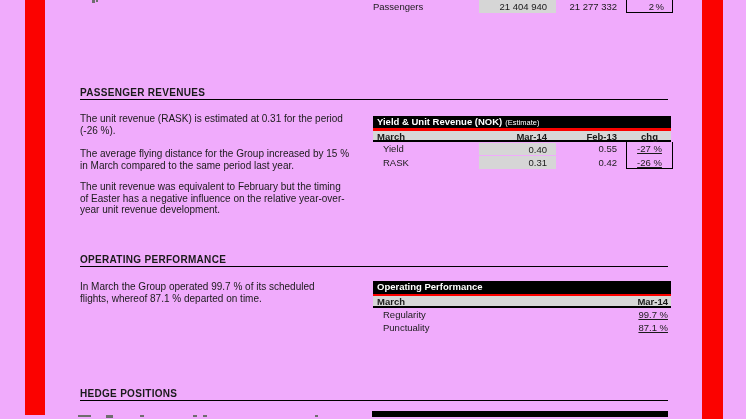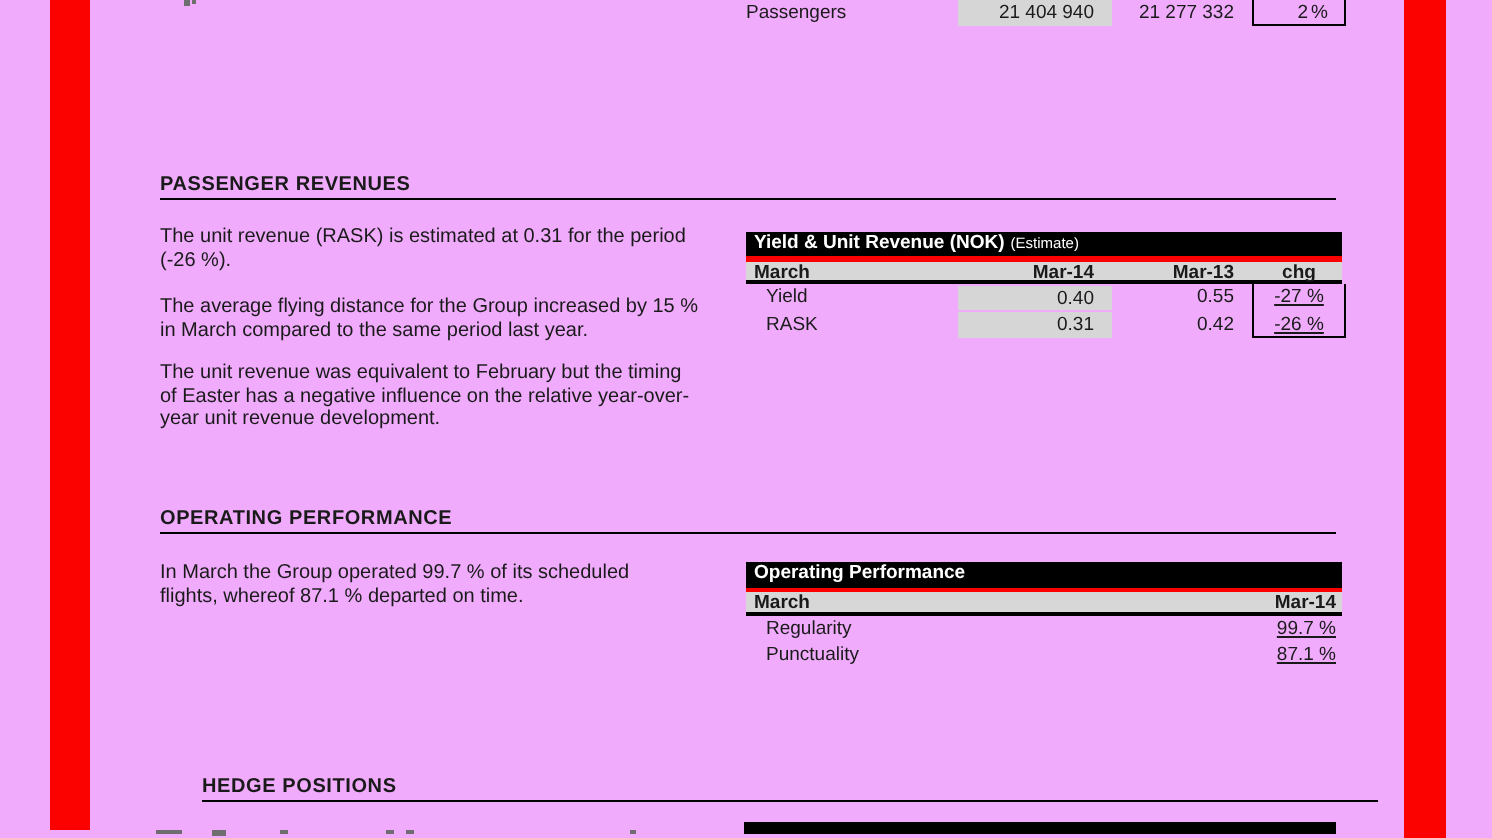--- a/index.html
+++ b/index.html
@@ -107,21 +107,21 @@
   </div>
 
   <div class="tbl" style="top:115.5px;">
     <div class="tbl-title">
       <span>Yield &amp; Unit Revenue (NOK)</span><span class="note">(Estimate)</span>
     </div>
     <div class="redline"></div>
     <div class="colhead">
       <span class="c-period">March</span>
       <span class="c-mar14">Mar-14</span>
-      <span class="c-mar13">Mar-13</span>
+      <span class="c-mar13">Feb-13</span>
       <span class="c-chg">chg</span>
     </div>
     <div class="tbl-body">
       <div class="trow">
         <span class="r-label">Yield</span>
         <span class="gcell">0.40</span>
         <span class="r-mar13">0.55</span>
         <span class="r-chg">-27 %</span>
       </div>
       <div class="trow">
@@ -155,21 +155,21 @@
         <span class="r-label">Regularity</span>
         <span class="r-right">99.7 %</span>
       </div>
       <div class="trow">
         <span class="r-label">Punctuality</span>
         <span class="r-right">87.1 %</span>
       </div>
     </div>
   </div>
 
-  <div class="heading" style="top:388px;margin-left:21px;">HEDGE POSITIONS</div>
+  <div class="heading" style="top:388px;">HEDGE POSITIONS</div>
 
   <div>
     <div class="frag" style="left:78px;  top:414.5px; width:13px; height:2.5px;"></div>
     <div class="frag" style="left:106px; top:414.5px; width:7px;  height:3.5px;"></div>
     <div class="frag" style="left:140px; top:415px;   width:4px;  height:2px;"></div>
     <div class="frag" style="left:193px; top:415px;   width:4px;  height:2px;"></div>
     <div class="frag" style="left:203px; top:415px;   width:4px;  height:2px;"></div>
     <div class="frag" style="left:315px; top:415px;   width:3px;  height:2px;"></div>
   </div>
 

